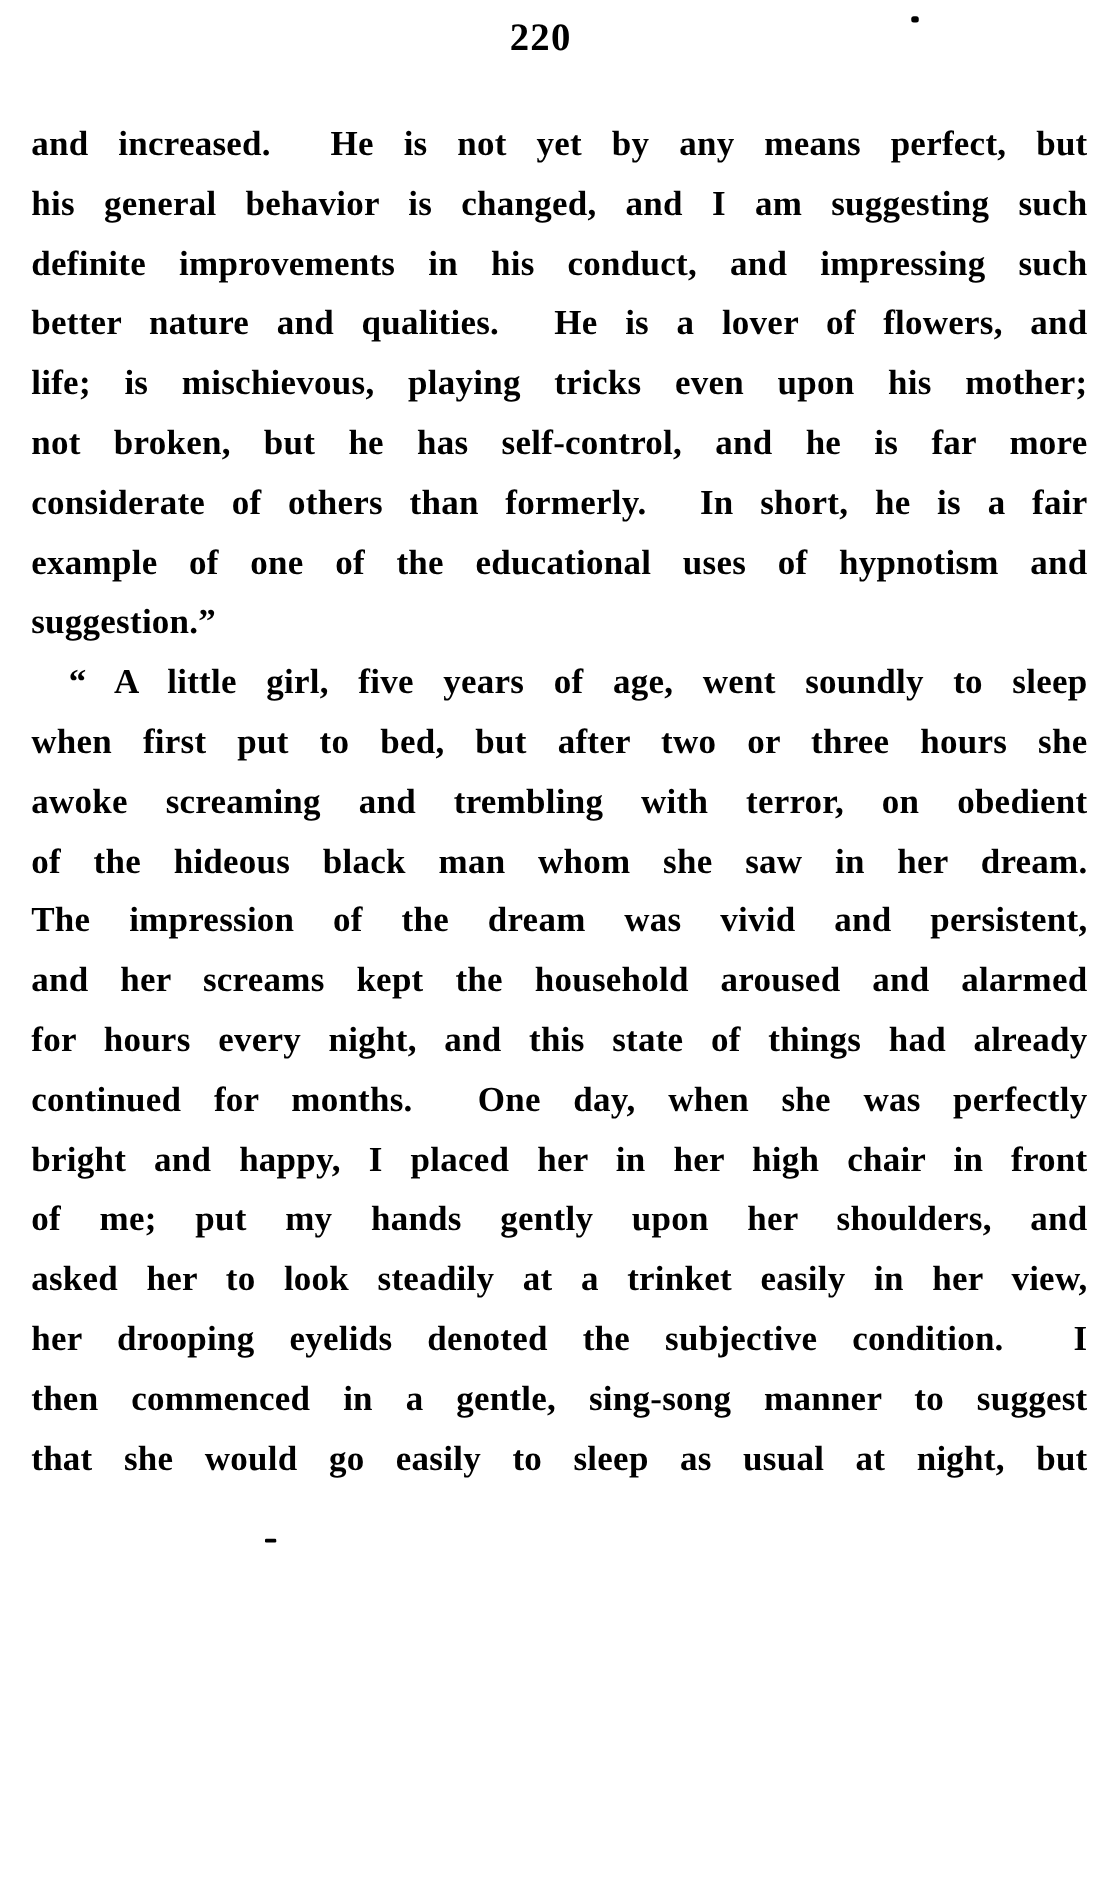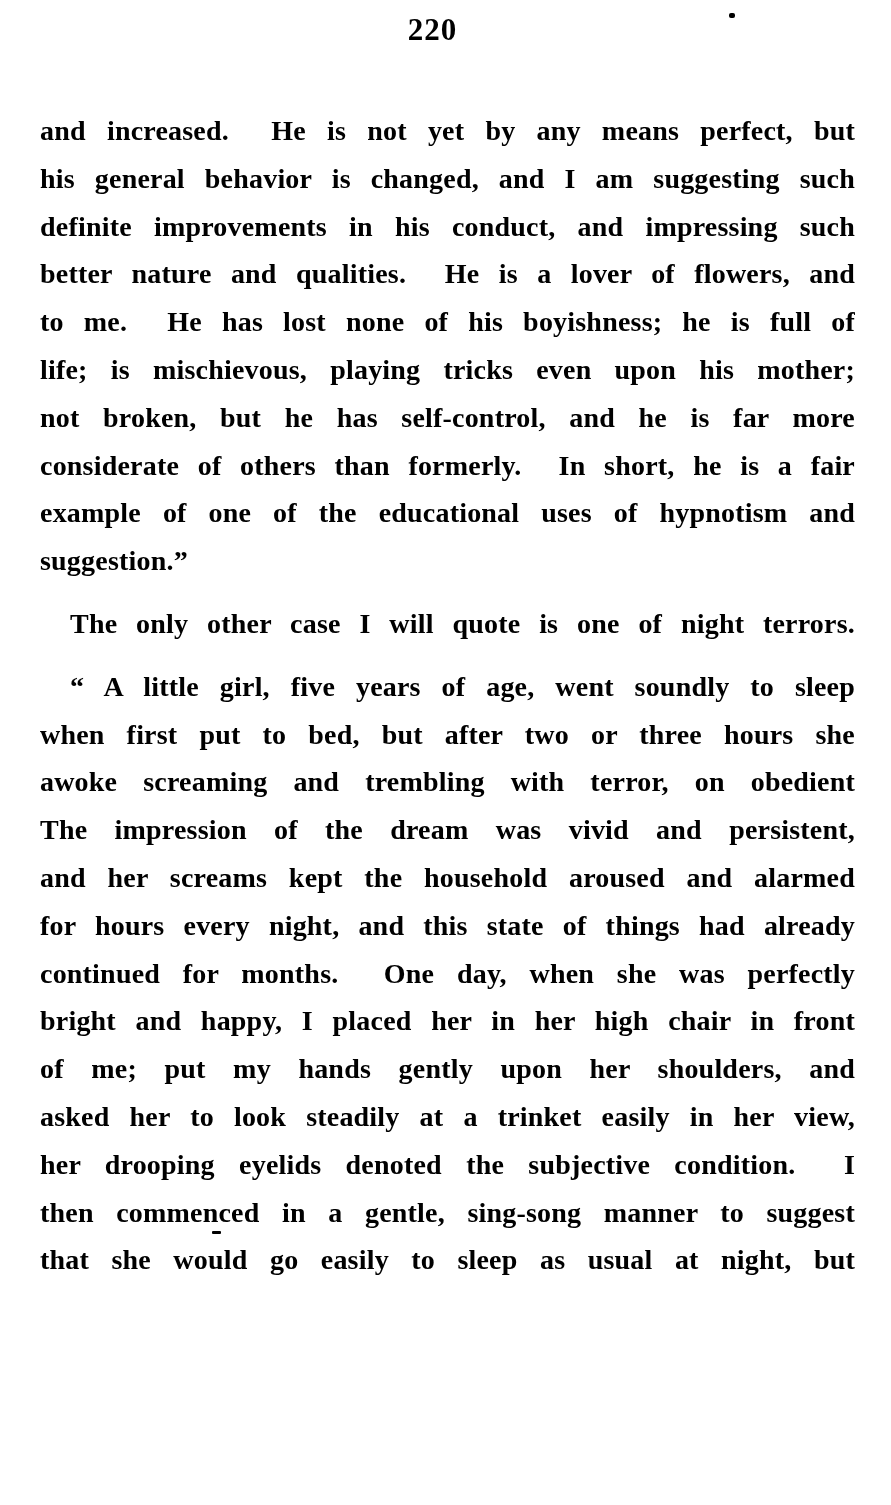--- a/index.html
+++ b/index.html
@@ -51,21 +51,21 @@
     position: absolute;
     left: 25px;
     right: 21px;
     top: 92px;
     font-size: 28px;
     font-weight: 700;
     letter-spacing: 0.2px;
     line-height: 47.8px;
   }
   .para {
-    margin: 15px;
+    margin: 0;
   }
   .line {
     text-align: justify;
     text-align-last: justify;
     white-space: pre-wrap;
     height: 47.8px;
     overflow: hidden;
   }
   .line.flush {
     text-align-last: left;
@@ -81,34 +81,31 @@
 <div class="page">
   <div class="page-number">220</div>
   <div class="speck-1"></div>
   <div class="speck-2"></div>
   <div class="text-block">
       <div class="para">
         <div class="line">and increased.  He is not yet by any means perfect, but</div>
         <div class="line">his general behavior is changed, and I am suggesting such</div>
         <div class="line">definite improvements in his conduct, and impressing such</div>
         <div class="line">better nature and qualities.  He is a lover of flowers, and</div>
-        <div class="line">to me.  He has lost none of his boyishness; he is full of</div>
         <div class="line">life; is mischievous, playing tricks even upon his mother;</div>
         <div class="line">not broken, but he has self-control, and he is far more</div>
         <div class="line">considerate of others than formerly.  In short, he is a fair</div>
         <div class="line">example of one of the educational uses of hypnotism and</div>
         <div class="line flush">suggestion.”</div>
       </div>
       <div class="para">
-        <div class="line indent">The only other case I will quote is one of night terrors.</div>
-      </div>
-      <div class="para">
         <div class="line indent">“ A little girl, five years of age, went soundly to sleep</div>
         <div class="line">when first put to bed, but after two or three hours she</div>
         <div class="line">awoke screaming and trembling with terror, on obedient</div>
+        <div class="line">of the hideous black man whom she saw in her dream.</div>
         <div class="line">The impression of the dream was vivid and persistent,</div>
         <div class="line">and her screams kept the household aroused and alarmed</div>
         <div class="line">for hours every night, and this state of things had already</div>
         <div class="line">continued for months.  One day, when she was perfectly</div>
         <div class="line">bright and happy, I placed her in her high chair in front</div>
         <div class="line">of me; put my hands gently upon her shoulders, and</div>
         <div class="line">asked her to look steadily at a trinket easily in her view,</div>
         <div class="line">her drooping eyelids denoted the subjective condition.  I</div>
         <div class="line">then commenced in a gentle, sing-song manner to suggest</div>
         <div class="line">that she would go easily to sleep as usual at night, but</div>

